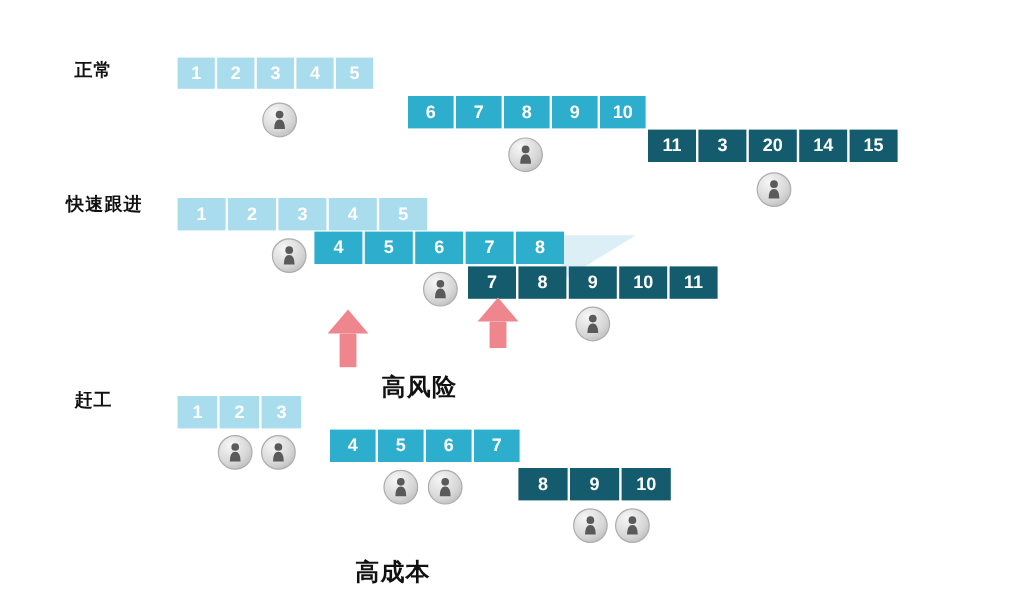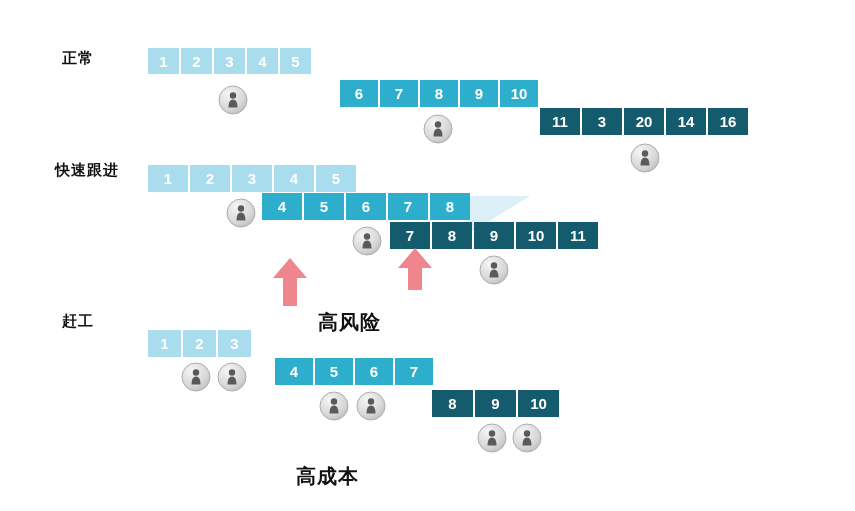--- a/index.html
+++ b/index.html
@@ -86,21 +86,21 @@
     <span class="cell">8</span>
     <span class="cell">9</span>
     <span class="cell">10</span>
   </div>
 
   <div class="bar dark" style="left:540px;top:108px;--cw:40px;--ch:27px">
     <span class="cell">11</span>
     <span class="cell">3</span>
     <span class="cell">20</span>
     <span class="cell">14</span>
-    <span class="cell">16</span>
+    <span class="cell">15</span>
   </div>
 
   <div class="worker" style="left:218px;top:85px">
     <svg viewBox="0 0 30 30" width="30" height="30">
         <circle cx="15" cy="15" r="14" fill="url(#workerGrad)" stroke="#adadad"></circle>
         <circle cx="15" cy="10.5" r="3.2" fill="#5a5a5a"></circle>
         <path d="M10.5 22.5 Q10.5 14.5 15 14.5 Q19.5 14.5 19.5 22.5 Z" fill="#5a5a5a"></path>
       </svg>
   </div>
   <div class="worker" style="left:423px;top:114px">
@@ -172,21 +172,21 @@
     <div class="head"></div>
     <div class="stem" style="height:28px"></div>
   </div>
   <div class="arrow" style="left:398px;top:248px">
     <div class="head"></div>
     <div class="stem" style="height:22px"></div>
   </div>
 
   <div class="annotation" style="left:318px;top:283px">高风险</div>
 
-  <div class="row-label" style="left:62px;top:312px">赶工</div>
+  <div class="row-label" style="left:62px;top:324px">赶工</div>
 
   <div class="bar light" style="left:148px;top:330px;--cw:33px;--ch:27px">
     <span class="cell">1</span>
     <span class="cell">2</span>
     <span class="cell">3</span>
   </div>
 
   <div class="bar medium" style="left:275px;top:358px;--cw:38px;--ch:27px">
     <span class="cell">4</span>
     <span class="cell">5</span>

